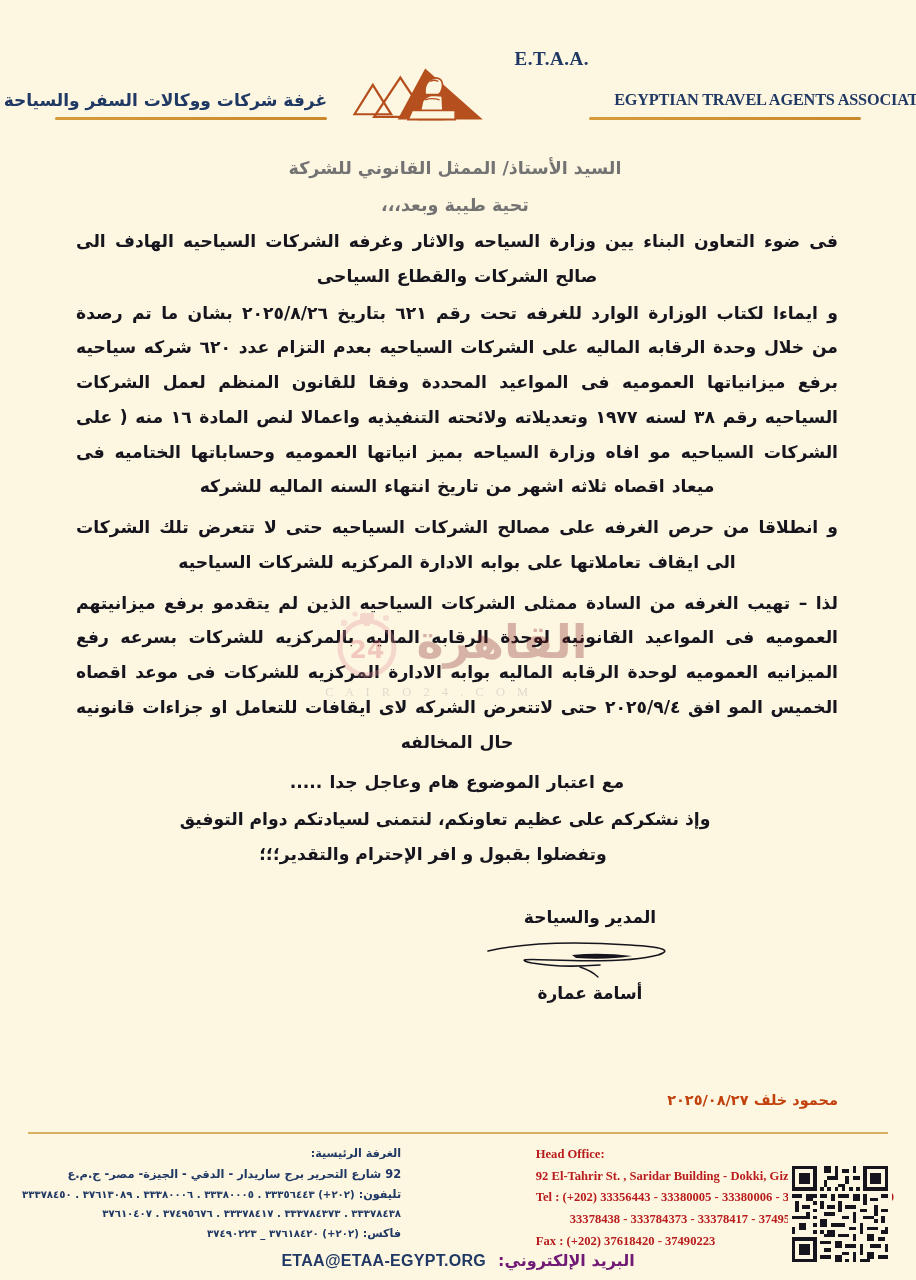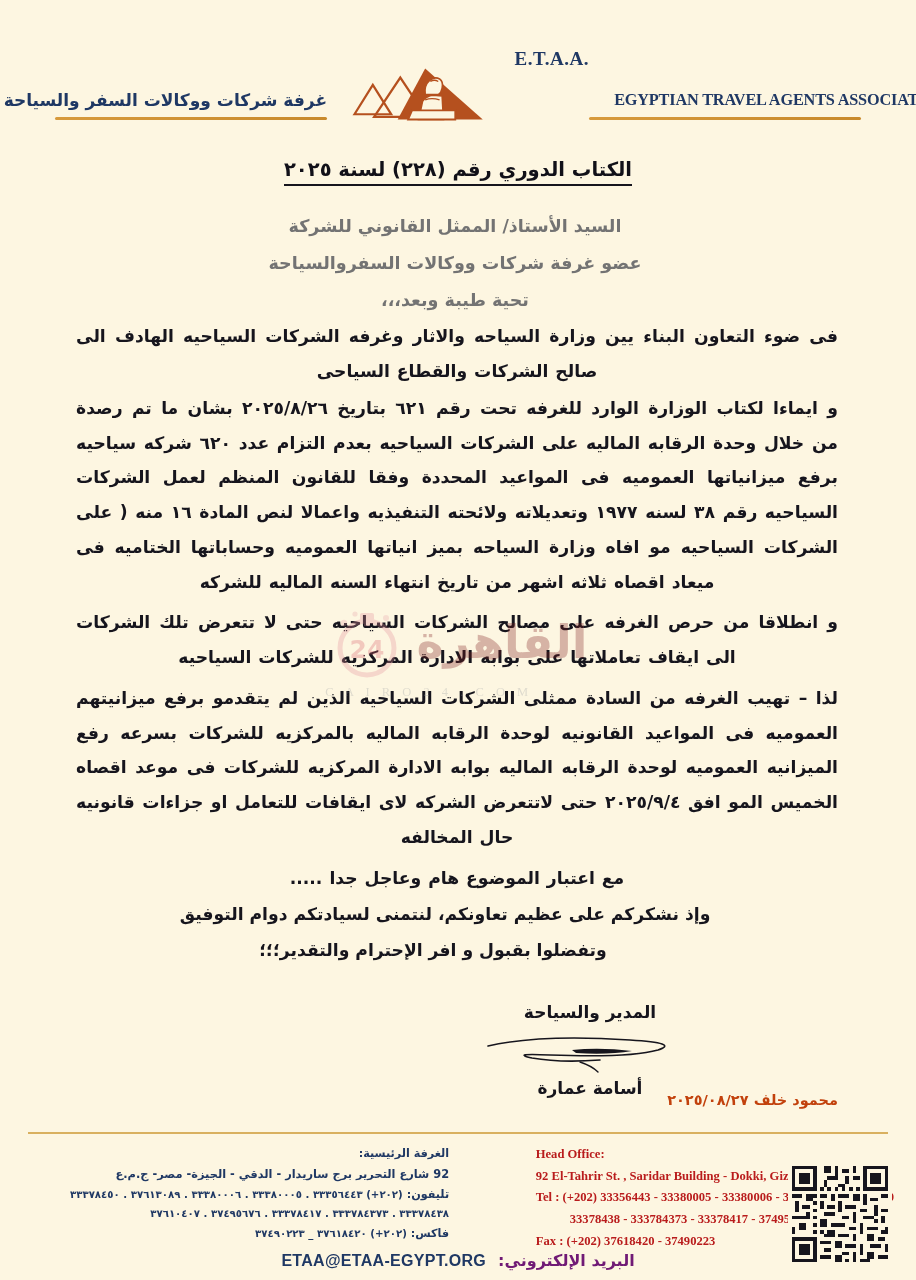--- a/index.html
+++ b/index.html
@@ -261,21 +261,20 @@
   .foot-en .indent { padding-left: 34px; display: block; }
   .foot-ar {
     direction: rtl;
     text-align: right;
     font-family: "DejaVu Sans", sans-serif;
     font-weight: bold;
     font-size: 11.4px;
     line-height: 1.78;
     color: #1f3864;
     white-space: nowrap;
-    margin-left: 48px;
   }
   .foot-ar .sm { font-size: 10.2px; letter-spacing: 0.4px; }
   .foot-ar .lbl { font-size: 11.2px; }
 
   .foot-bottom {
     position: absolute;
     left: 22px;
     right: 22px;
     bottom: 10px;
     display: flex;
@@ -341,29 +340,25 @@
       </div>
 
       <div class="hdr-side right">
         <div class="hdr-ar">غرفة شركات ووكالات السفر والسياحة</div>
         <div class="hdr-rule"></div>
       </div>
 
     </div>
   </div>
 
-  <div class="title-row">
-    <span class="doc-title">الكتاب الدوري رقم (٢٢٨) لسنة ٢٠٢٥</span>
-  </div>
 
   <div class="body-area">
 
     <div class="addressee">
       <span class="ln">السيد الأستاذ/ الممثل القانوني للشركة</span>
-      <span class="ln">عضو غرفة شركات ووكالات السفروالسياحة</span>
       <span class="ln">تحية طيبة وبعد،،،</span>
     </div>
 
     <p class="para p-tight">فى ضوء التعاون البناء يين وزارة السياحه والاثار وغرفه الشركات السياحيه الهادف الى صالح الشركات والقطاع السياحى</p>
 
     <p class="para">و ايماءا لكتاب الوزارة الوارد للغرفه تحت رقم ٦٢١ بتاريخ ٢٠٢٥/٨/٢٦ بشان ما تم رصدة من خلال وحدة الرقابه الماليه على الشركات السياحيه بعدم التزام عدد ٦٢٠ شركه سياحيه برفع ميزانياتها العموميه فى المواعيد المحددة وفقا للقانون المنظم لعمل الشركات السياحيه رقم ٣٨ لسنه ١٩٧٧ وتعديلاته ولائحته التنفيذيه واعمالا لنص المادة ١٦ منه ( على الشركات السياحيه مو افاه وزارة السياحه بميز انياتها العموميه وحساباتها الختاميه فى ميعاد اقصاه ثلاثه اشهر من تاريخ انتهاء السنه الماليه للشركه</p>
 
     <p class="para">و انطلاقا من حرص الغرفه على مصالح الشركات السياحيه حتى لا تتعرض تلك الشركات الى ايقاف تعاملاتها على بوابه الادارة المركزيه للشركات السياحيه</p>
 
     <p class="para">لذا – تهيب الغرفه من السادة ممثلى الشركات السياحيه الذين لم يتقدمو برفع ميزانيتهم العموميه فى المواعيد القانونيه لوحدة الرقابه الماليه بالمركزيه للشركات بسرعه رفع الميزانيه العموميه لوحدة الرقابه الماليه بوابه الادارة المركزيه للشركات فى موعد اقصاه الخميس المو افق ٢٠٢٥/٩/٤ حتى لاتتعرض الشركه لاى ايقافات للتعامل او جزاءات قانونيه حال المخالفه</p>

